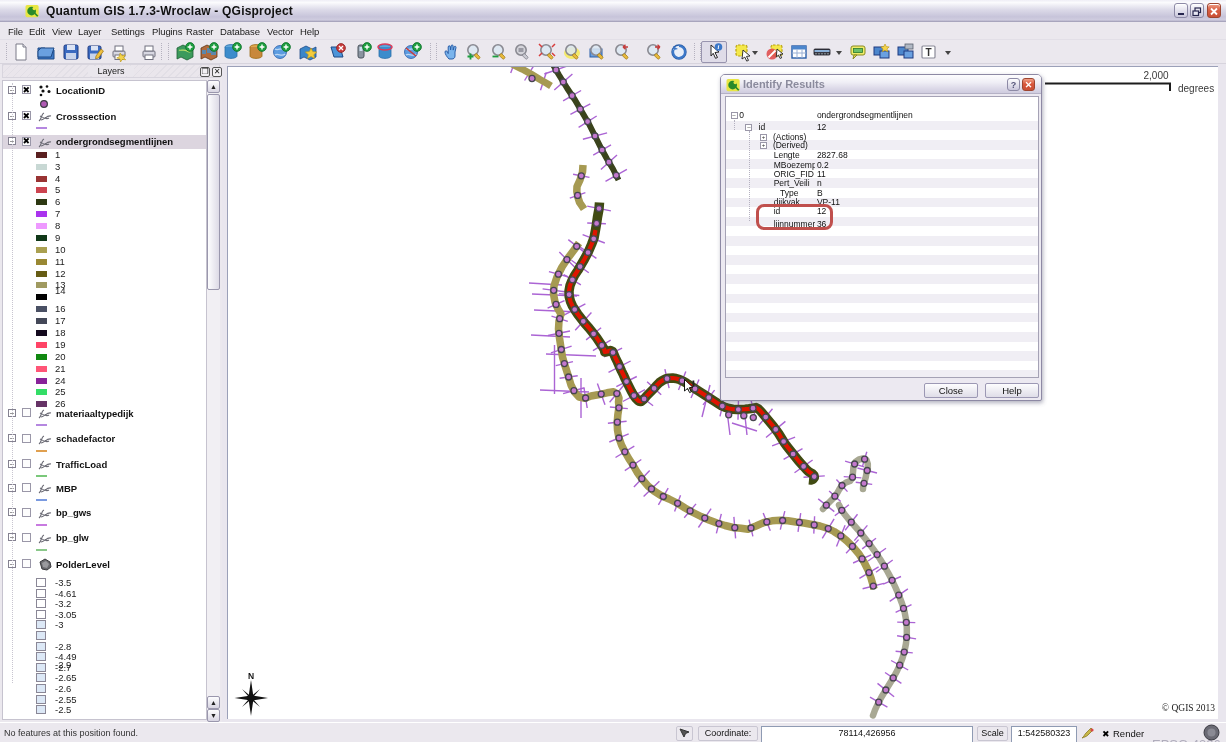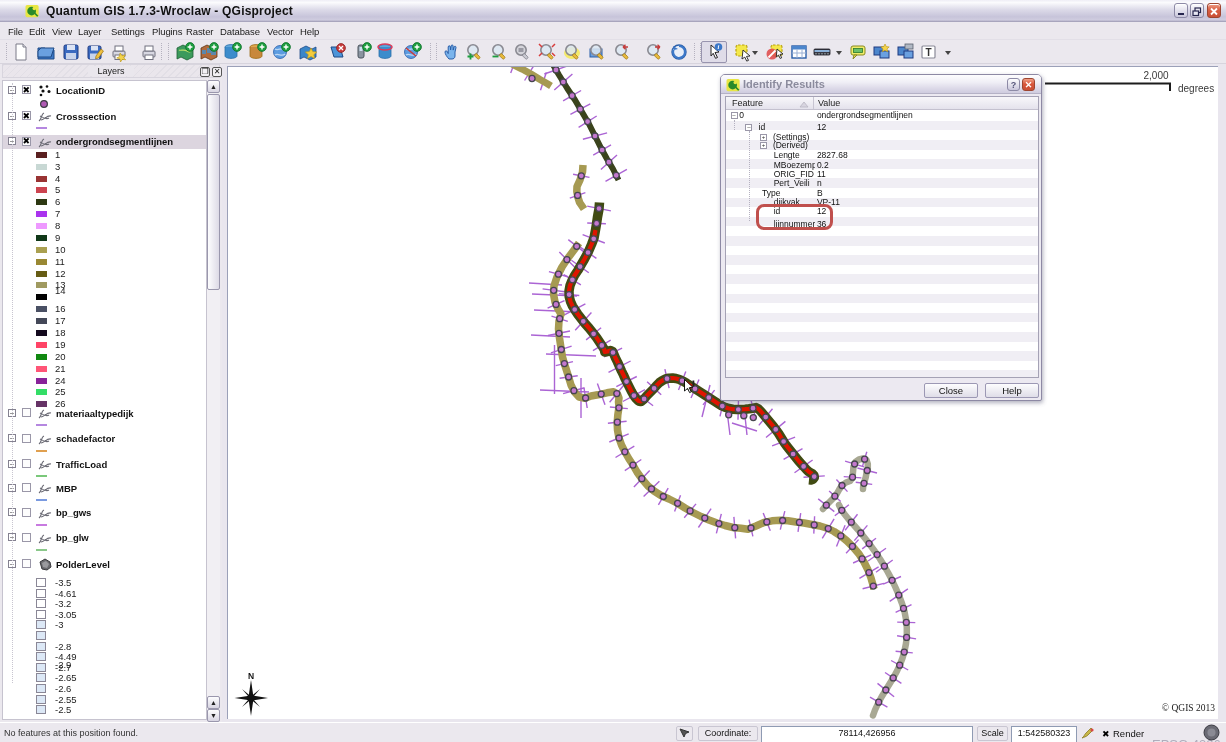--- a/index.html
+++ b/index.html
@@ -717,28 +717,20 @@
         <rect x="0" y="1" width="15" height="14" rx="2" fill="#e8e644"></rect>
         <circle cx="7" cy="8" r="5" fill="#2a8a2a"></circle>
         <circle cx="10" cy="5" r="2" fill="#e8e644"></circle>
         <path d="M10 10l4 4" stroke="#2a8a2a" stroke-width="2"></path>
       </svg>
   <div class="t">Identify Results</div>
   <div class="dbtn" style="left:286px">?</div>
   <div class="dbtn close" style="left:301px">✕</div>
  </div>
  <div id="dtable">
-   <div id="dhead">
-        <span class="c1">Feature</span>
-        <svg style="position:absolute;left:73px;top:3px" width="10" height="8">
-          <path d="M1 7l4-5 4 5z" fill="#d8d5e0" stroke="#b8b5c2" stroke-width=".8"></path>
-        </svg>
-        <span class="dv"></span>
-        <span class="c2">Value</span>
-      </div>
    <div style="position:absolute;left:0;top:13px;right:0;bottom:0;overflow:hidden">
         <div class="stripe" style="top:10.8px"></div>
         <div class="stripe" style="top:30.0px"></div>
         <div class="stripe" style="top:49.2px"></div>
         <div class="stripe" style="top:68.4px"></div>
         <div class="stripe" style="top:87.6px"></div>
         <div class="stripe" style="top:106.8px"></div>
         <div class="stripe" style="top:126.0px"></div>
         <div class="stripe" style="top:145.2px"></div>
         <div class="stripe" style="top:164.4px"></div>
@@ -752,21 +744,21 @@
           <span style="position:absolute;left:13.2px;width:76px;overflow:hidden;white-space:nowrap">0</span>
           <span style="position:absolute;left:90.9px">ondergrondsegmentlijnen</span>
         </div>
         <div class="dexp" style="left:19.3px;top:13.8px">–</div>
         <div class="drow" style="top:11.5px">
           <span style="position:absolute;left:32.6px;width:56px;overflow:hidden;white-space:nowrap">id</span>
           <span style="position:absolute;left:90.9px">12</span>
         </div>
         <div class="dexp" style="left:33.9px;top:24.1px">+</div>
         <div class="drow" style="top:21.8px">
-          <span style="position:absolute;left:46.9px;width:42px;overflow:hidden;white-space:nowrap">(Settings)</span>
+          <span style="position:absolute;left:46.9px;width:42px;overflow:hidden;white-space:nowrap">(Actions)</span>
         </div>
         <div class="dexp" style="left:33.9px;top:32.3px">+</div>
         <div class="drow" style="top:30.0px">
           <span style="position:absolute;left:46.9px;width:42px;overflow:hidden;white-space:nowrap">(Derived)</span>
         </div>
         <div class="drow" style="top:39.9px">
           <span style="position:absolute;left:47.7px;width:41px;overflow:hidden;white-space:nowrap">Lengte</span>
           <span style="position:absolute;left:90.9px">2827.68</span>
         </div>
         <div class="drow" style="top:49.9px">
@@ -775,21 +767,21 @@
         </div>
         <div class="drow" style="top:59.2px">
           <span style="position:absolute;left:47.7px;width:41px;overflow:hidden;white-space:nowrap">ORIG_FID</span>
           <span style="position:absolute;left:90.9px">11</span>
         </div>
         <div class="drow" style="top:68.2px">
           <span style="position:absolute;left:47.7px;width:41px;overflow:hidden;white-space:nowrap">Pert_Veili</span>
           <span style="position:absolute;left:90.9px">n</span>
         </div>
         <div class="drow" style="top:77.8px">
-          <span style="position:absolute;left:36px;width:41px;overflow:hidden;white-space:nowrap">Type</span>
+          <span style="position:absolute;left:54px;width:41px;overflow:hidden;white-space:nowrap">Type</span>
           <span style="position:absolute;left:90.9px">B</span>
         </div>
         <div class="drow" style="top:87.0px">
           <span style="position:absolute;left:47.7px;width:41px;overflow:hidden;white-space:nowrap">dijkvak</span>
           <span style="position:absolute;left:90.9px">VP-11</span>
         </div>
         <div class="drow" style="top:96.1px">
           <span style="position:absolute;left:47.7px;width:41px;overflow:hidden;white-space:nowrap">id</span>
           <span style="position:absolute;left:90.9px">12</span>
         </div>

